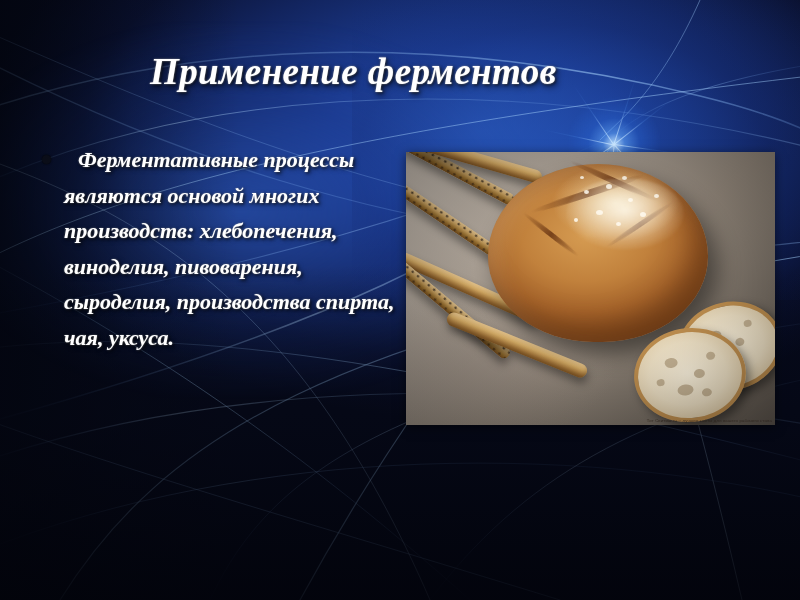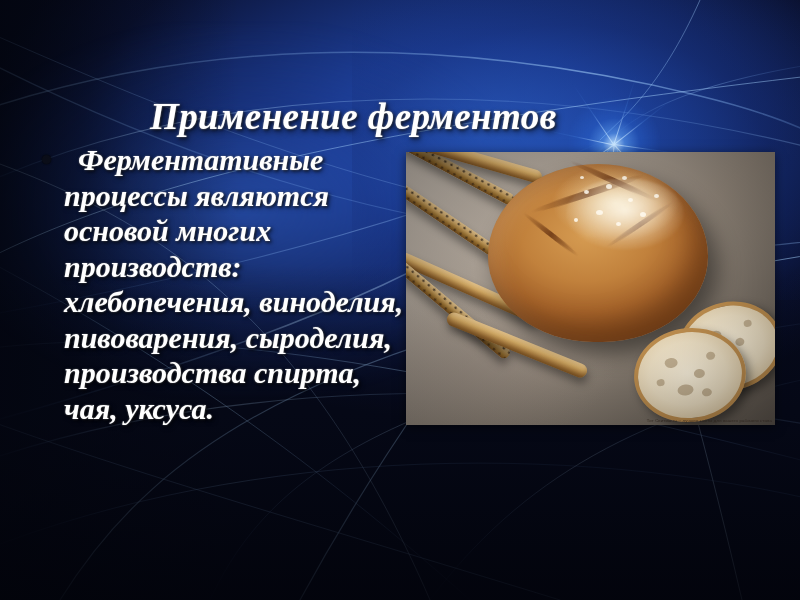--- a/index.html
+++ b/index.html
@@ -83,42 +83,41 @@
     font-size: 37px;
     font-style: italic;
     font-weight: 700;
     color: #ffffff;
     letter-spacing: 0.4px;
     text-shadow:
       0 0 2px rgba(255,255,255,0.55),
       1px 1px 3px rgba(0,0,0,0.85),
       2px 3px 6px rgba(0,0,0,0.65);
     white-space: nowrap;
-    margin-top: 45px;
   }
 
   
   .body-block {
     position: absolute;
     left: 42px;
     top: 142px;
     width: 372px;
   }
   .bullet-row { display: flex; align-items: flex-start; }
   .bullet-dot {
     flex: 0 0 auto;
     width: 9px; height: 9px;
     border-radius: 50%;
     background: #0a0d18;
     box-shadow: 0 0 2px rgba(0,0,0,0.9);
     margin: 13px 13px 0 0;
   }
   .bullet-text {
     flex: 1 1 auto;
-    font-size: 30px;
+    font-size: 22px;
     line-height: 35.5px;
     font-style: italic;
     font-weight: 700;
     color: #ffffff;
     text-indent: 14px;
     text-shadow:
       0 0 2px rgba(255,255,255,0.40),
       1px 1px 3px rgba(0,0,0,0.85),
       2px 2px 5px rgba(0,0,0,0.6);
   }

